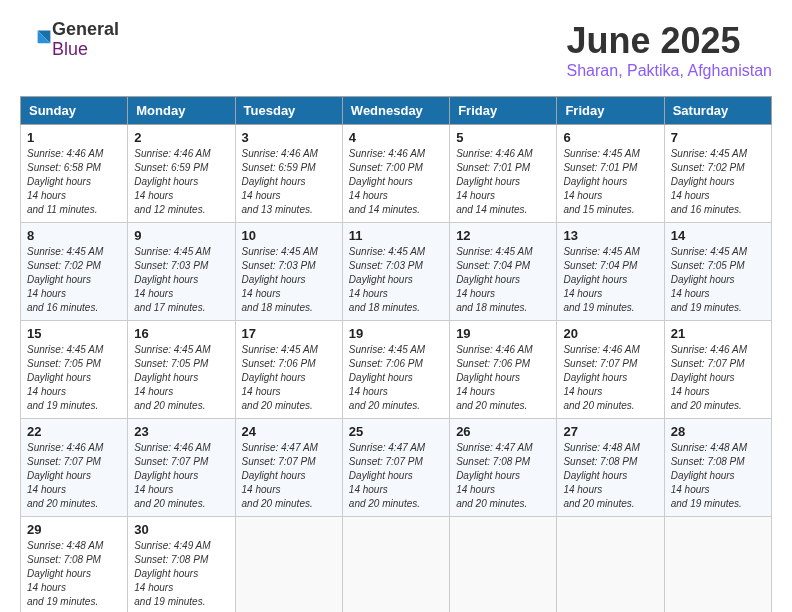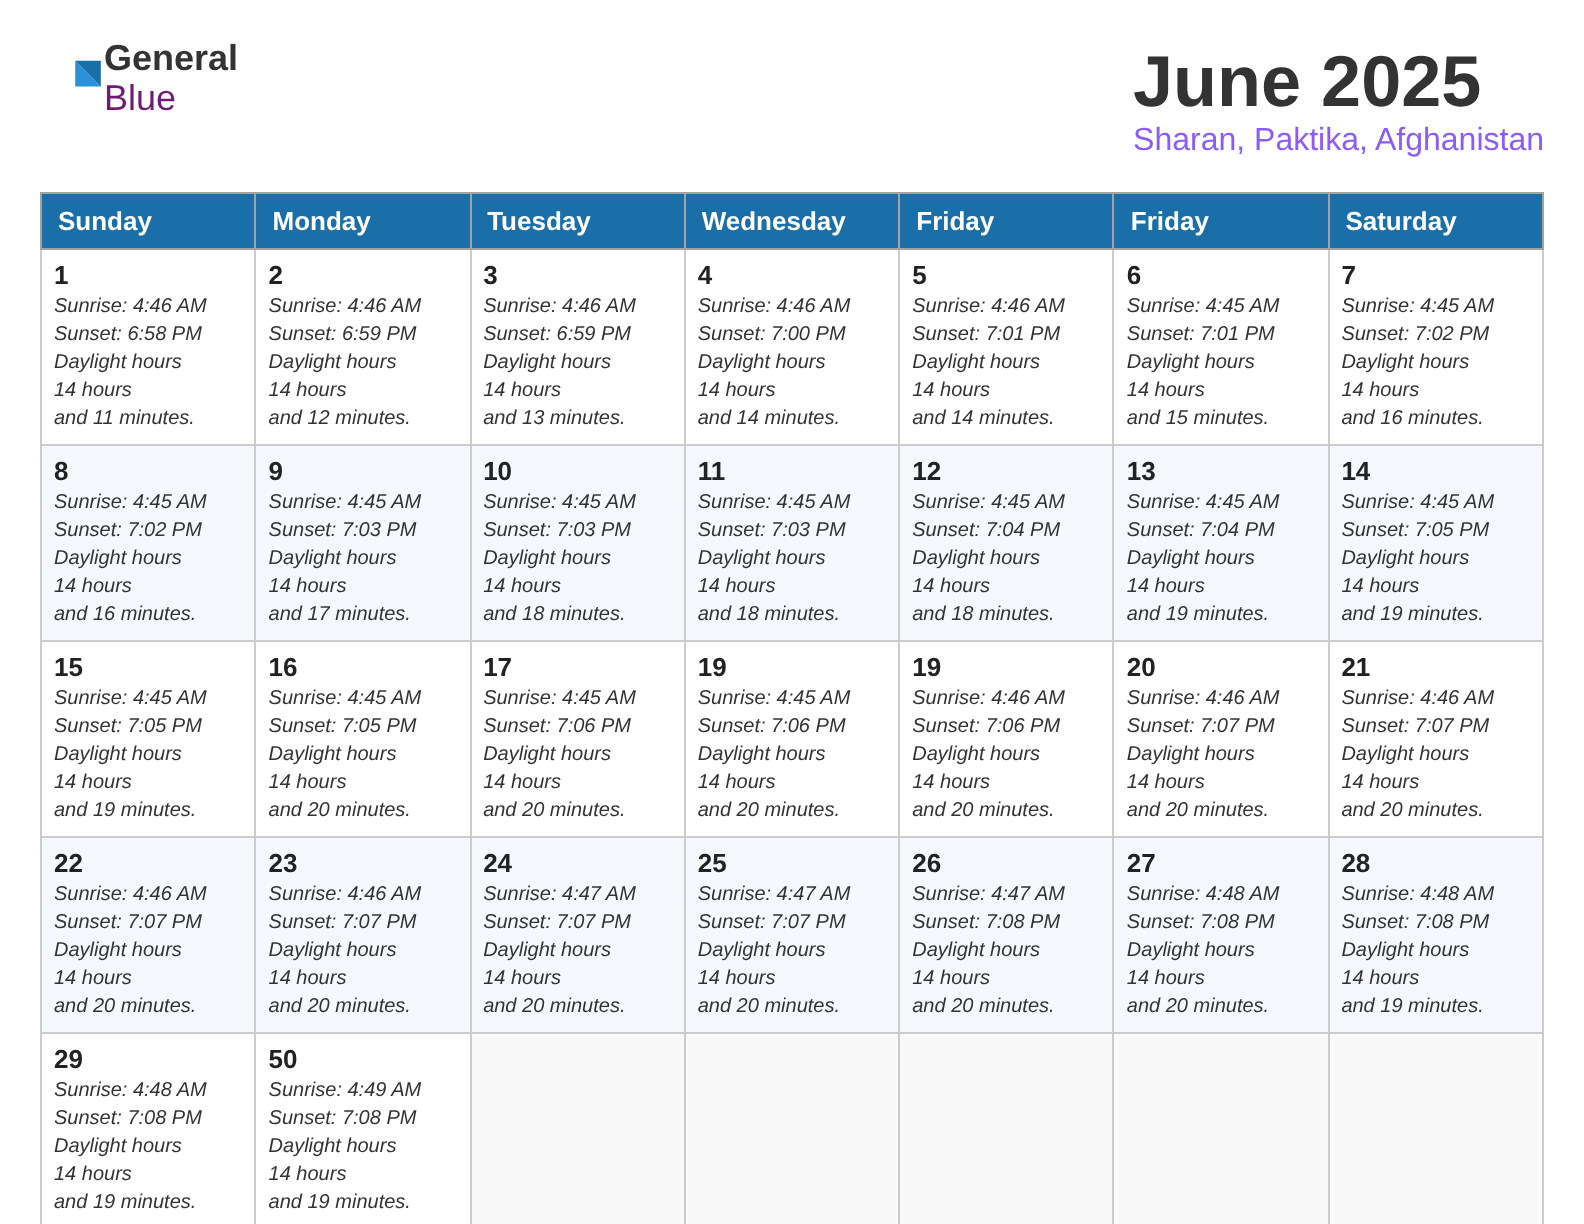--- a/index.html
+++ b/index.html
@@ -247,21 +247,21 @@
           <span class="day-num">28</span>
           <div class="day-info">Sunrise: 4:48 AM<br>Sunset: 7:08 PM<br>Daylight hours<br>14 hours<br>and 19 minutes.</div>
         </td>
       </tr>
       <tr>
         <td>
           <span class="day-num">29</span>
           <div class="day-info">Sunrise: 4:48 AM<br>Sunset: 7:08 PM<br>Daylight hours<br>14 hours<br>and 19 minutes.</div>
         </td>
         <td>
-          <span class="day-num">50</span>
+          <span class="day-num">30</span>
           <div class="day-info">Sunrise: 4:49 AM<br>Sunset: 7:08 PM<br>Daylight hours<br>14 hours<br>and 19 minutes.</div>
         </td>
         <td class="empty-cell"></td>
         <td class="empty-cell"></td>
         <td class="empty-cell"></td>
         <td class="empty-cell"></td>
         <td class="empty-cell"></td>
       </tr>
     </tbody>
 </table>

